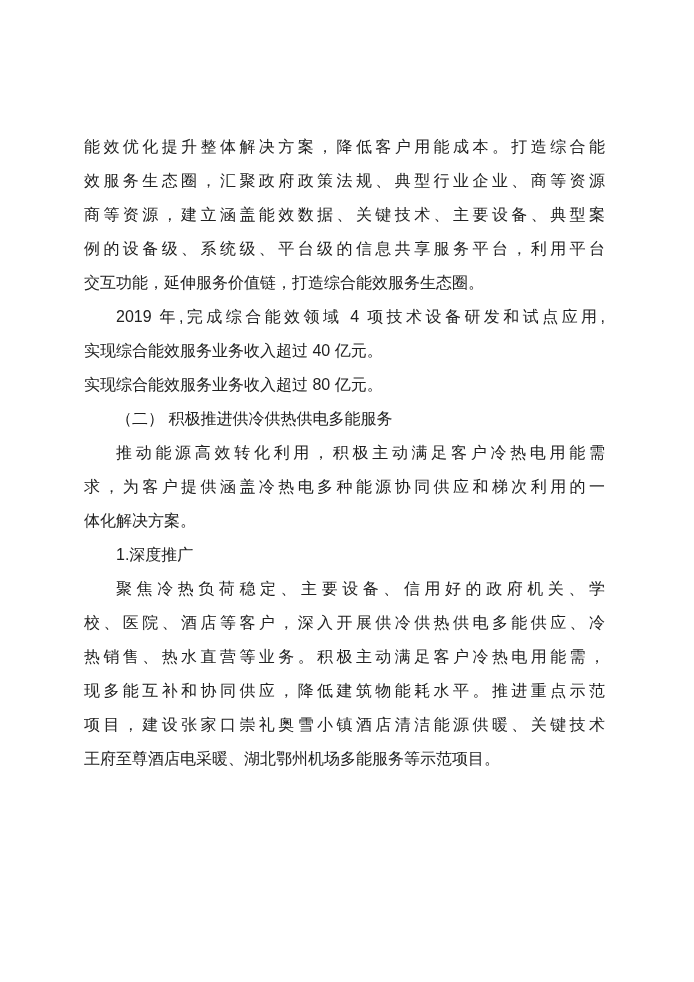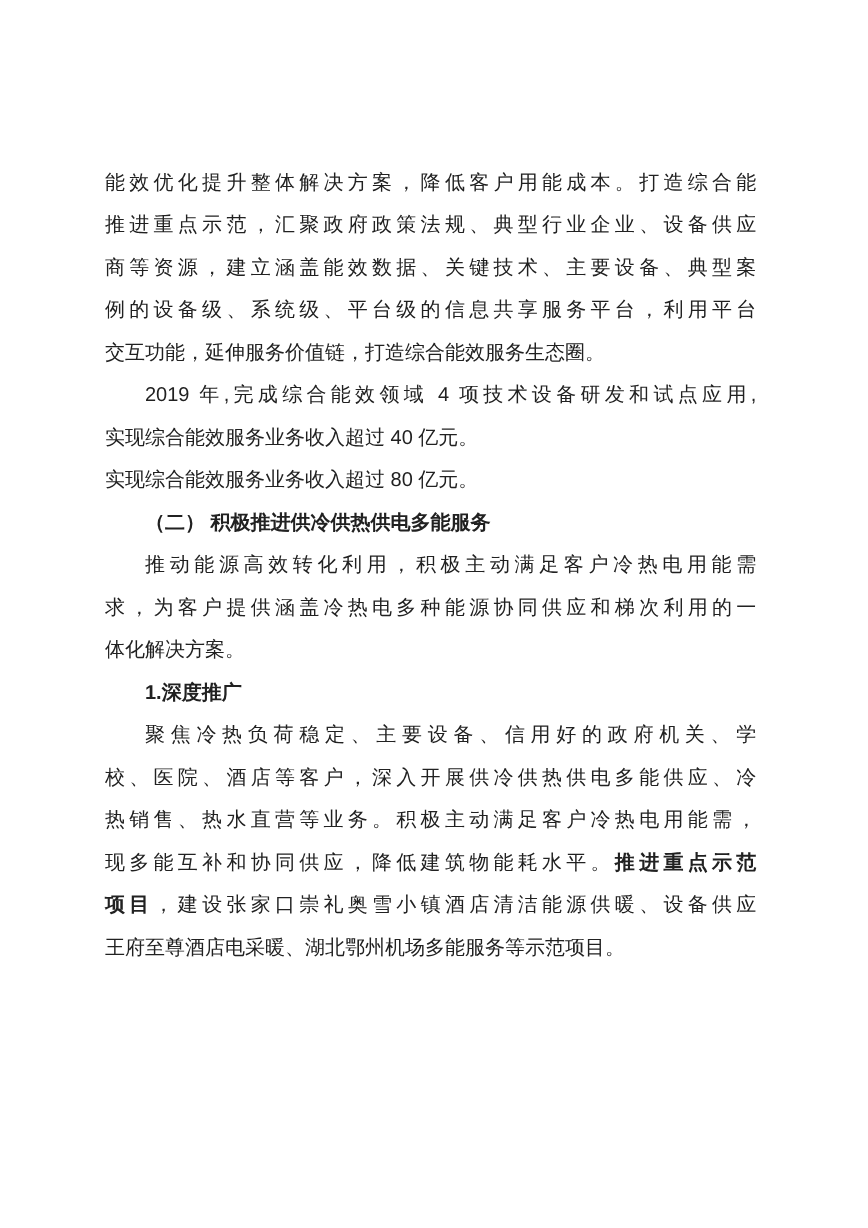--- a/index.html
+++ b/index.html
@@ -29,31 +29,31 @@
   .line {
     text-align:justify;
     text-align-last:left;
   }
   .line.fill {
     text-align-last:justify;
     -moz-text-align-last:justify;
     text-justify:inter-ideograph;
   }
   .line.indent { text-indent:2em; }
-  .line.bold, .bold { font-weight:bold; }
+  .line.bold, .bold { font-weight:normal; }
 </style>
 </head>
 <body>
 
 <div class="page">
   <div class="content">
 
     <div class="para">
       <div class="line fill">能效优化提升整体解决方案，降低客户用能成本。打造综合能</div>
-      <div class="line fill">推进重点示范，汇聚政府政策法规、典型行业企业、设备供应</div>
+      <div class="line fill">效服务生态圈，汇聚政府政策法规、典型行业企业、商等资源</div>
       <div class="line fill">商等资源，建立涵盖能效数据、关键技术、主要设备、典型案</div>
       <div class="line fill">例的设备级、系统级、平台级的信息共享服务平台，利用平台</div>
       <div class="line">交互功能，延伸服务价值链，打造综合能效服务生态圈。</div>
     </div>
 
     <div class="para">
       <div class="line fill indent">2019 年,完成综合能效领域 4 项技术设备研发和试点应用,</div>
       <div class="line">实现综合能效服务业务收入超过 40 亿元。</div>
     </div>
 
@@ -73,18 +73,18 @@
 
     <div class="para">
       <div class="line indent bold">1.深度推广</div>
     </div>
 
     <div class="para">
       <div class="line fill indent">聚焦冷热负荷稳定、主要设备、信用好的政府机关、学</div>
       <div class="line fill">校、医院、酒店等客户，深入开展供冷供热供电多能供应、冷</div>
       <div class="line fill">热销售、热水直营等业务。积极主动满足客户冷热电用能需，</div>
       <div class="line fill"><span>现多能互补和协同供应，降低建筑物能耗水平。</span><span class="bold">推进重点示范</span></div>
-      <div class="line fill"><span class="bold">项目</span><span>，建设张家口崇礼奥雪小镇酒店清洁能源供暖、设备供应</span></div>
+      <div class="line fill"><span class="bold">项目</span><span>，建设张家口崇礼奥雪小镇酒店清洁能源供暖、关键技术</span></div>
       <div class="line">王府至尊酒店电采暖、湖北鄂州机场多能服务等示范项目。</div>
     </div>
 
   </div>
 </div>
 
 </body></html>

